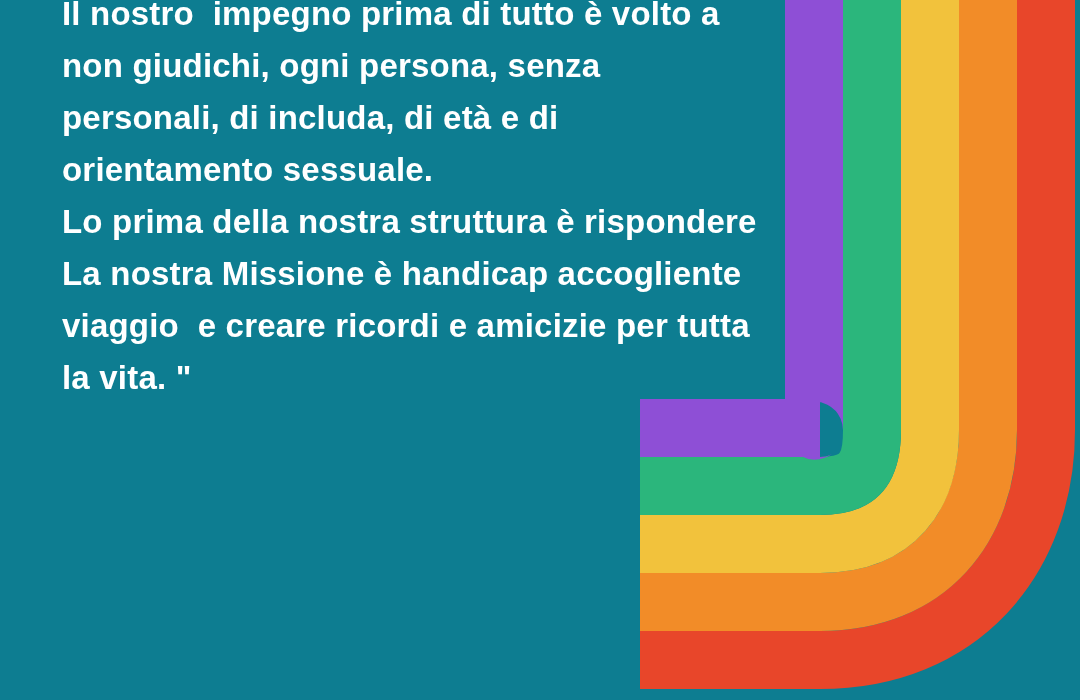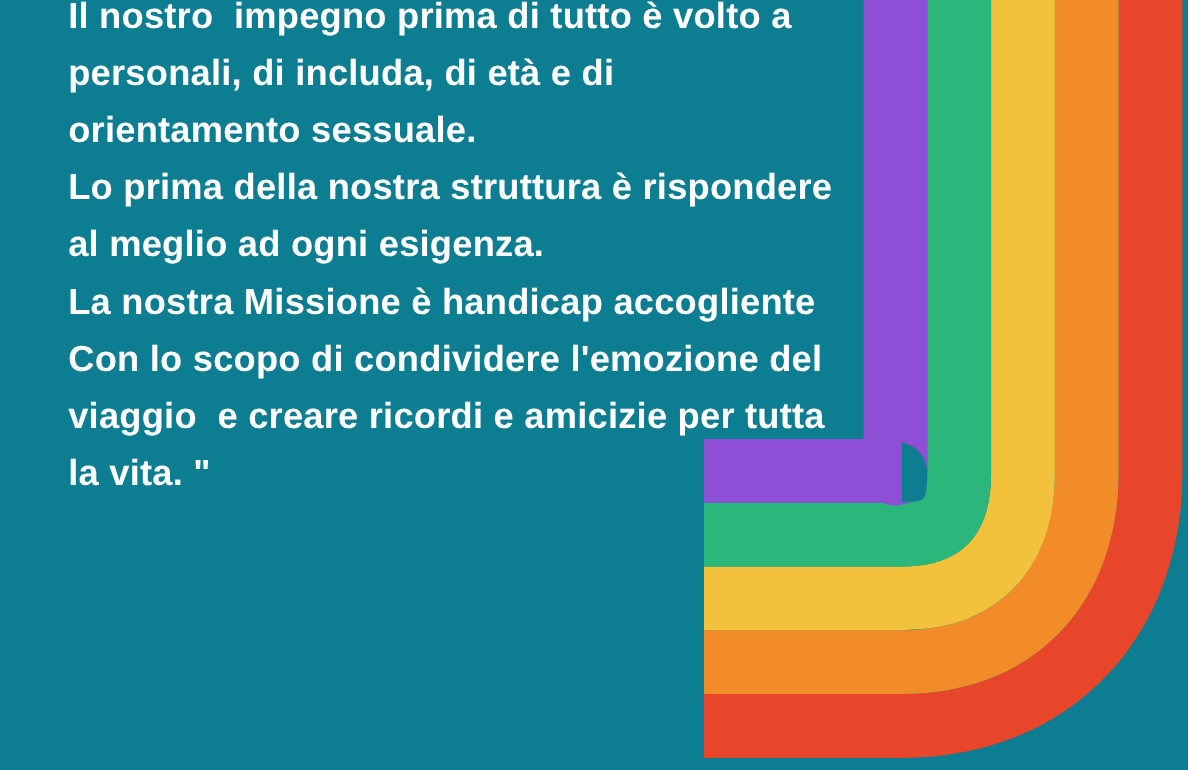--- a/index.html
+++ b/index.html
@@ -101,23 +101,22 @@
       <path d="M1046,-40 L1046,430 C1046,560 960,660 820,660 L640,660" stroke="#e8462a"></path>
       <path d="M988,-40 L988,430 C988,528 928,602 820,602 L640,602" stroke="#f28c28"></path>
       <path d="M930,-40 L930,430 C930,496 896,544 820,544 L640,544" stroke="#f2c23c"></path>
       <path d="M872,-40 L872,430 C872,464 864,486 820,486 L640,486" stroke="#2bb67c"></path>
       <path d="M814,-40 L814,430 C814,432 818,428 820,428 L640,428" stroke="#8e4fd6"></path>
     </g>
   </svg>
 
   <div class="text-col">
     <div class="line">Il nostro  impegno prima di tutto è volto a</div>
+    <div class="line">non giudichi, ogni persona, senza</div>
     <div class="line">personali, di includa, di età e di</div>
     <div class="line">orientamento sessuale.</div>
     <div class="line">Lo prima della nostra struttura è rispondere</div>
-    <div class="line">al meglio ad ogni esigenza.</div>
     <div class="line">La nostra Missione è handicap accogliente</div>
-    <div class="line">Con lo scopo di condividere l'emozione del</div>
     <div class="line">viaggio  e creare ricordi e amicizie per tutta</div>
     <div class="line">la vita. "</div>
   </div>
 
 </div>
 
 </body></html>

